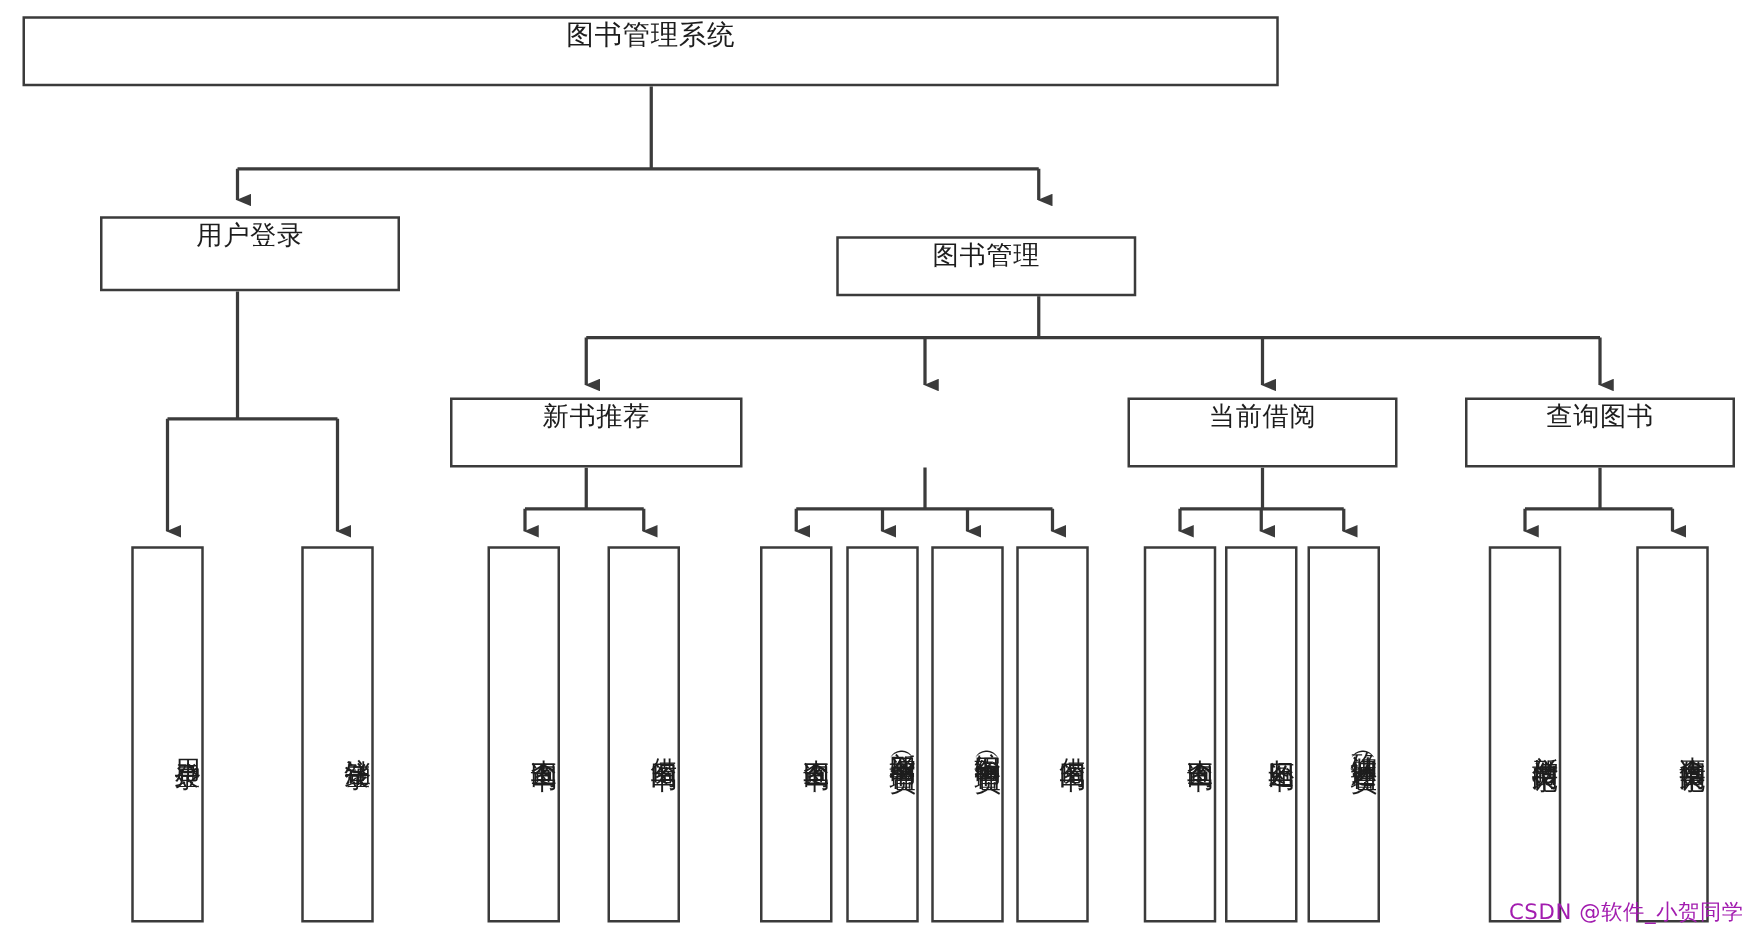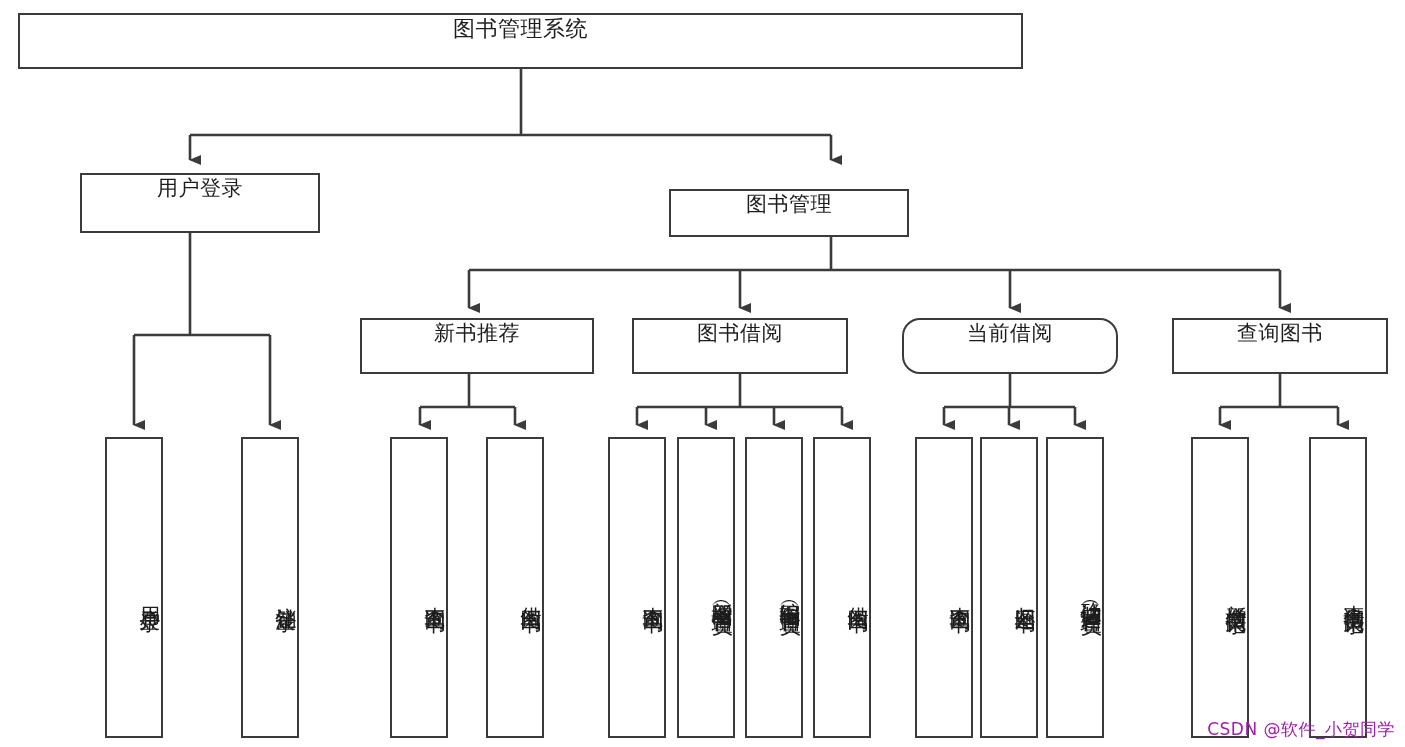--- a/index.html
+++ b/index.html
@@ -135,24 +135,21 @@
   <div class="node" style="left:80px; top:173px; width:240px; height:60px;">
     <span class="label">用户登录</span>
   </div>
   <div class="node" style="left:669px; top:173px; width:240px; height:48px;margin-top:16px;">
     <span class="label">图书管理</span>
   </div>
 
   <div class="node" style="left:360px; top:318px; width:234px; height:56px;">
     <span class="label">新书推荐</span>
   </div>
-  <div class="node" style="left:632px; top:318px; width:216px; height:56px;">
-    <span class="label">图书借阅</span>
-  </div>
-  <div class="node" style="left:902px; top:318px; width:216px; height:56px;border-radius:18px;">
+  <div class="node" style="left:902px; top:318px; width:216px; height:56px;">
     <span class="label">当前借阅</span>
   </div>
   <div class="node" style="left:1172px; top:318px; width:216px; height:56px;">
     <span class="label">查询图书</span>
   </div>
 
   <div class="node vertical" style="left:105px; top:437px; width:58px; height:301px;">
     <span class="label">用户登录</span>
   </div>
   <div class="node vertical" style="left:241px; top:437px; width:58px; height:301px;">

